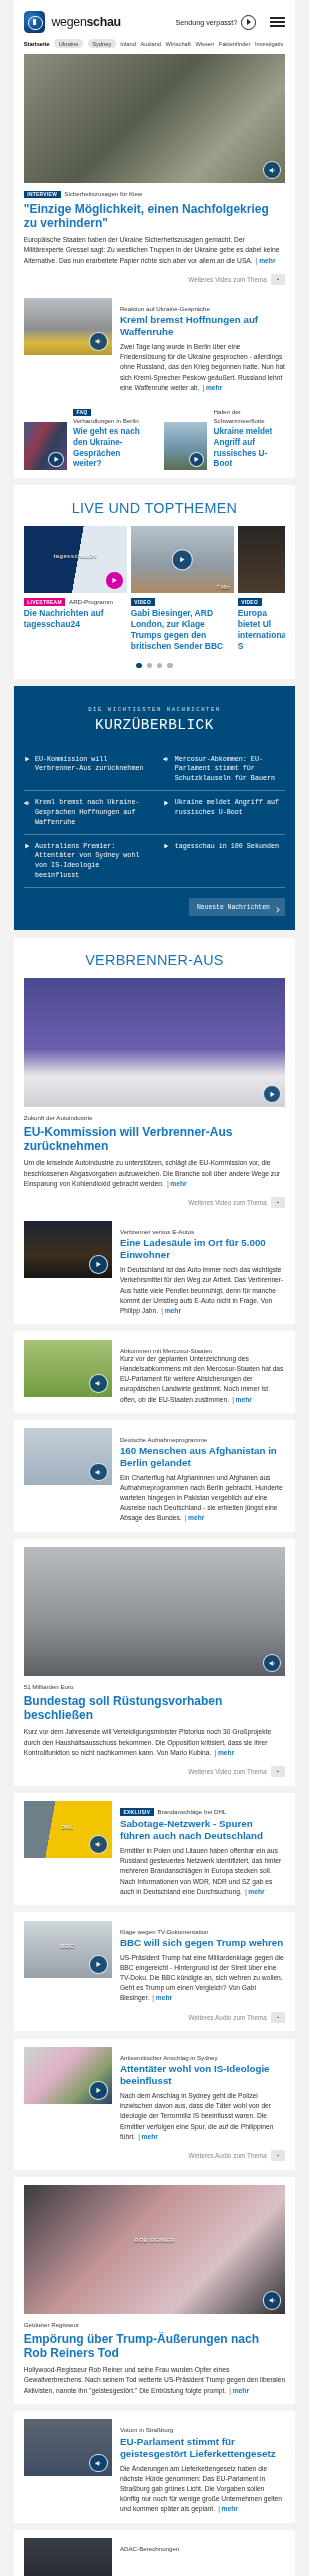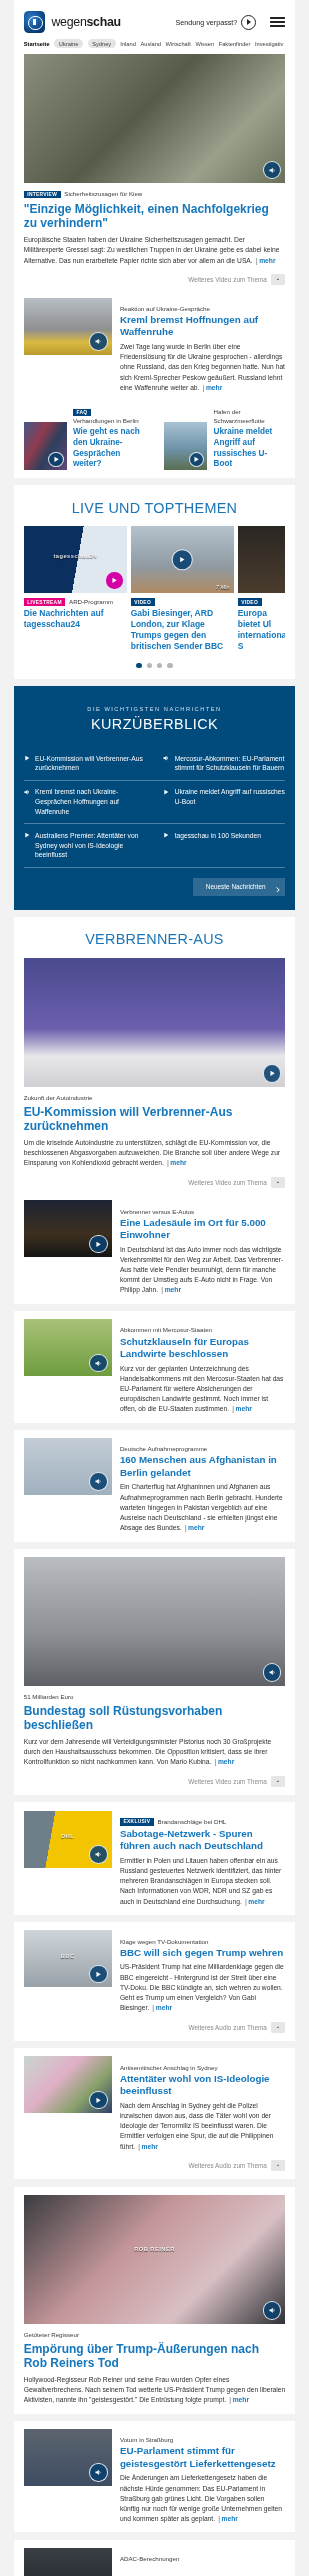--- a/index.html
+++ b/index.html
@@ -1,18 +1,18 @@
 <!DOCTYPE html>
 <html lang="de" style="font-size:8.2px"><head>
 <meta charset="utf-8">
 <style>
   html,body{margin:0;padding:0;background:#f2f2f2;font-family:"Liberation Sans",sans-serif;color:#2b2b2b;}
   #page{width:309px;margin:0 auto;background:#f2f2f2;overflow:hidden;}
   .card{background:#fff;margin:0 14.4px 7.2px;padding:8.2px 9.3px;}
-  .card.dark{background:#004a7c;color:#fff;padding:14.4px 9.3px;}
+  .card.dark{background:#004a7c;color:#fff;padding:14.4px 9.3px;font-family:Liberation Mono, monospace;}
   
   .hdr{display:flex;align-items:center;gap:6.2px;padding:3.1px 0 5.2px;}
   .logo{width:21.6px;height:21.6px;border-radius:4.6px;background:radial-gradient(circle at 35% 35%,#2f7fd1,#063a72 75%);position:relative;flex:0 0 auto;}
   .logo::before{content:"";position:absolute;left:4.6px;top:4.6px;width:12.4px;height:12.4px;border-radius:50%;border:1.5px solid #fff;}
   .logo::after{content:"";position:absolute;left:9.8px;top:8.2px;width:2.1px;height:5.7px;background:#fff;}
   .brand{font-size:12.4px;color:#1a1a1a;letter-spacing:-0.3px;}
   .brand b{font-weight:700;}
   .missed{margin-left:auto;display:flex;align-items:center;gap:4.1px;font-size:7.2px;color:#222;text-align:center;}
   .playring{width:13px;height:13px;border-radius:50%;border:1px solid #222;position:relative;display:inline-block;}
   .playring::before{content:"";position:absolute;left:4.6px;top:3.1px;border-left:4.6px solid #222;border-top:3.1px solid transparent;border-bottom:3.1px solid transparent;}
@@ -346,21 +346,20 @@
         <div class="fig med th-cows">
           <span class="micon">
             <svg viewBox="0 0 14 14">
               <path d="M1,5 h3 l4,-3.5 v11 L4,9 H1 z"></path>
               <path d="M10,4 a4,4 0 0 1 0,6 l-1,-1 a2.5,2.5 0 0 0 0,-4 z"></path>
             </svg>
           </span>
         </div>
         <div class="rowtxt">
           <div class="kickrow"><span class="kick">Abkommen mit Mercosur-Staaten</span></div>
-          <h2 class="title h-row">Schutzklauseln für Europas Landwirte beschlossen</h2>
           <p class="txt"><span>Kurz vor der geplanten Unterzeichnung des Handelsabkommens mit den Mercosur-Staaten hat das EU-Parlament für weitere Absicherungen der europäischen Landwirte gestimmt. Noch immer ist offen, ob die EU-Staaten zustimmen.</span><span class="sep">|</span><a class="more">mehr</a></p>
         </div>
       </div>
     </section>
     <section class="card">
       <div class="row">
         <div class="fig med th-plane">
           <span class="micon">
             <svg viewBox="0 0 14 14">
               <path d="M1,5 h3 l4,-3.5 v11 L4,9 H1 z"></path>

